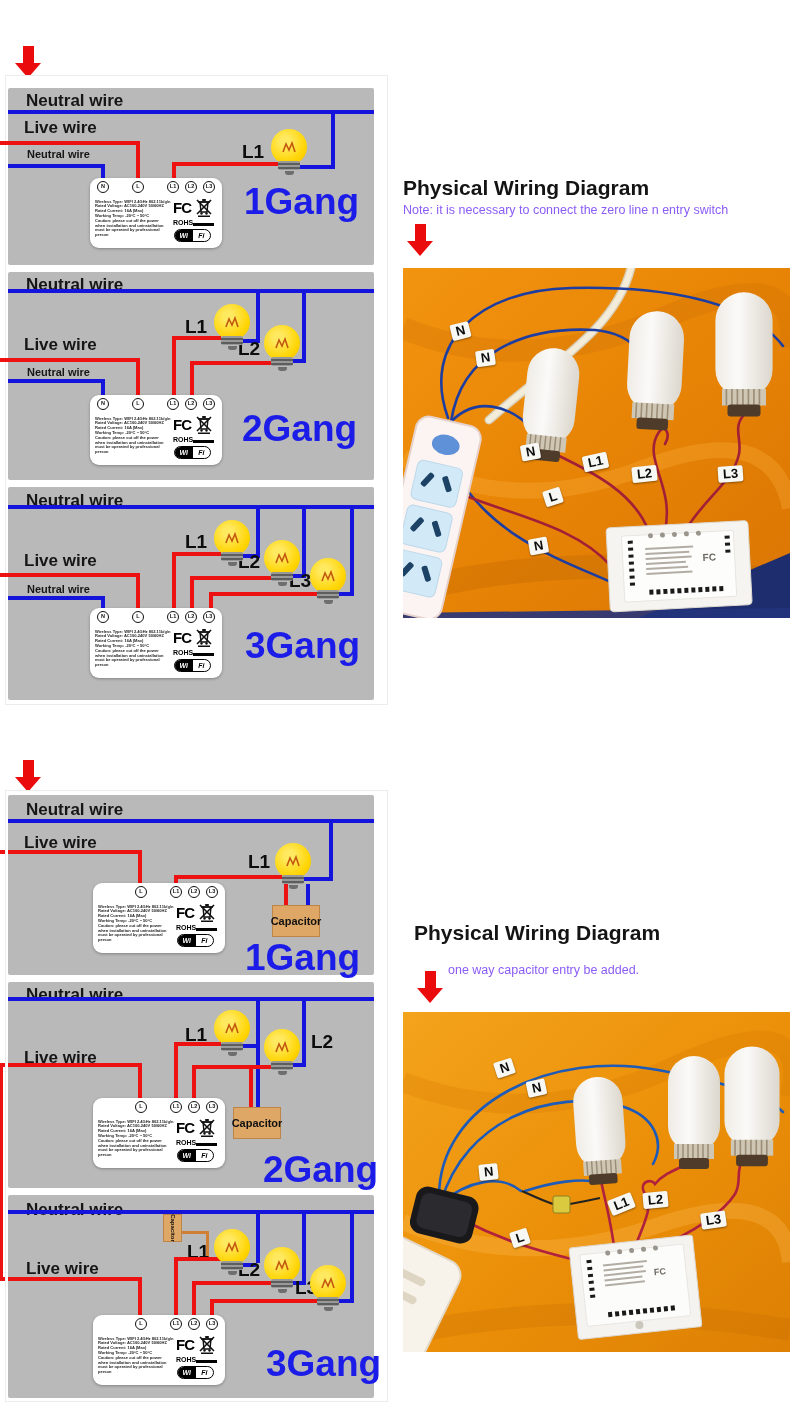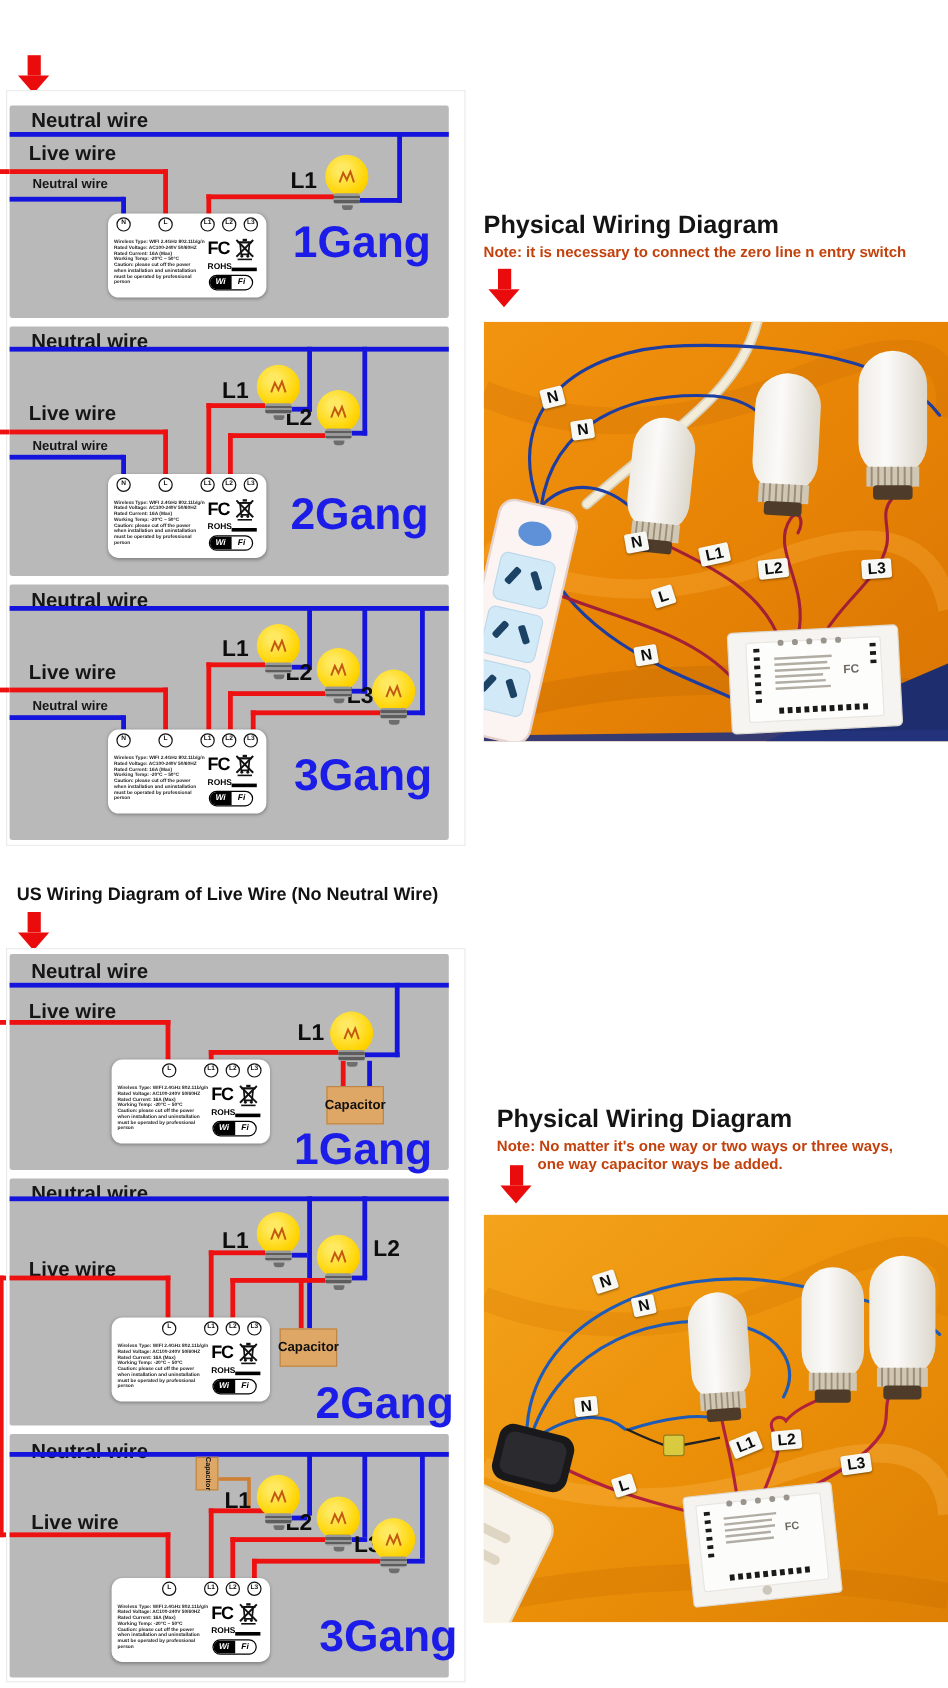--- a/index.html
+++ b/index.html
@@ -1,21 +1,21 @@
 <!DOCTYPE html>
 <html><head>
 <meta charset="utf-8">
 <style>
 *{margin:0;padding:0;box-sizing:border-box}
 html,body{background:#fff}
 body{font-family:"Liberation Sans",sans-serif}
 #root{position:relative;width:790px;height:1407px;background:#fff;overflow:hidden}
 .sec-title{position:absolute;font-size:15px;font-weight:bold;color:#121212;white-space:nowrap}
 .ph-head{position:absolute;font-size:21px;font-weight:bold;color:#141414;white-space:nowrap}
-.ph-note{position:absolute;font-size:12.5px;font-weight:bold;color:#c2410c;white-space:nowrap}
+.ph-note{position:absolute;font-size:12.5px;font-weight:normal;color:#8b5cf6;white-space:nowrap}
 .darr{position:absolute;width:26px}
 .darr i{display:block}
 .darr .sh{width:11px;height:17px;background:#ea0c0c;margin:0 auto}
 .darr .hd{width:0;height:0;border-left:13px solid transparent;border-right:13px solid transparent;border-top:15px solid #ea0c0c}
 .lbox{position:absolute;left:5px;width:383px;background:#fff;border:1px solid #ececec}
 .panel{position:absolute;left:8px;width:366px;background:#b9b9b9;border-radius:2px}
 .nlabel{position:absolute;font-size:17px;font-weight:bold;color:#161616;white-space:nowrap}
 .nlabel-sm{position:absolute;font-size:11px;font-weight:bold;color:#161616;white-space:nowrap}
 .bulbL{position:absolute;font-size:19px;font-weight:bold;color:#0d0d0d}
 .gang{position:absolute;font-size:37px;font-weight:bold;color:#1c1ce8;line-height:1;white-space:nowrap}
@@ -393,21 +393,20 @@
     <div class="tag" style="left:48px;top:55px;transform:rotate(-14deg)">N</div>
     <div class="tag" style="left:73px;top:82px;transform:rotate(-8deg)">N</div>
     <div class="tag" style="left:118px;top:176px;transform:rotate(-10deg)">N</div>
     <div class="tag" style="left:180px;top:186px;transform:rotate(-12deg)">L1</div>
     <div class="tag" style="left:141px;top:221px;transform:rotate(-18deg)">L</div>
     <div class="tag" style="left:229px;top:198px;transform:rotate(-6deg)">L2</div>
     <div class="tag" style="left:315px;top:198px;transform:rotate(-4deg)">L3</div>
     <div class="tag" style="left:126px;top:270px;transform:rotate(-10deg)">N</div>
   </div>
 
-  <div class="sec-title" style="left:14px;top:737px">US Wiring Diagram of Live Wire (No Neutral Wire)</div>
   <div class="darr" style="left:15px;top:760px">
       <i class="sh"></i>
       <i class="hd"></i>
     </div>
 
   <div class="lbox" style="top:790px;height:612px"></div>
 
   <div class="panel" style="top:795px;height:180px">
     <div class="nlabel" style="left:18px;top:5px">Neutral wire</div>
     <i class="wb" style="left:0;top:24px;width:366px;height:4px"></i>
@@ -613,22 +612,21 @@
       <i class="rline"></i>
       <div class="wifi">
           <span class="wi">Wi</span>
           <span class="fi">Fi</span>
         </div>
     </div>
     <div class="gang" style="left:258px;top:150px">3Gang</div>
   </div>
 
   <div class="ph-head" style="left:414px;top:921px">Physical Wiring Diagram</div>
-  <div class="ph-note" style="left:414px;top:948px">Note: No matter it's one way or two ways or three ways,</div>
-  <div class="ph-note" style="left:448px;top:963px">one way capacitor ways be added.</div>
+  <div class="ph-note" style="left:448px;top:963px">one way capacitor entry be added.</div>
   <div class="darr" style="left:417px;top:971px">
       <i class="sh"></i>
       <i class="hd"></i>
     </div>
 
   <div class="photo" style="top:1012px;height:340px">
     <svg width="387" height="340" viewBox="0 0 387 340">
       <defs>
         <linearGradient id="og2" x1="0" y1="0" x2="1" y2="1">
             <stop offset="0" stop-color="#f4a31c"></stop>

